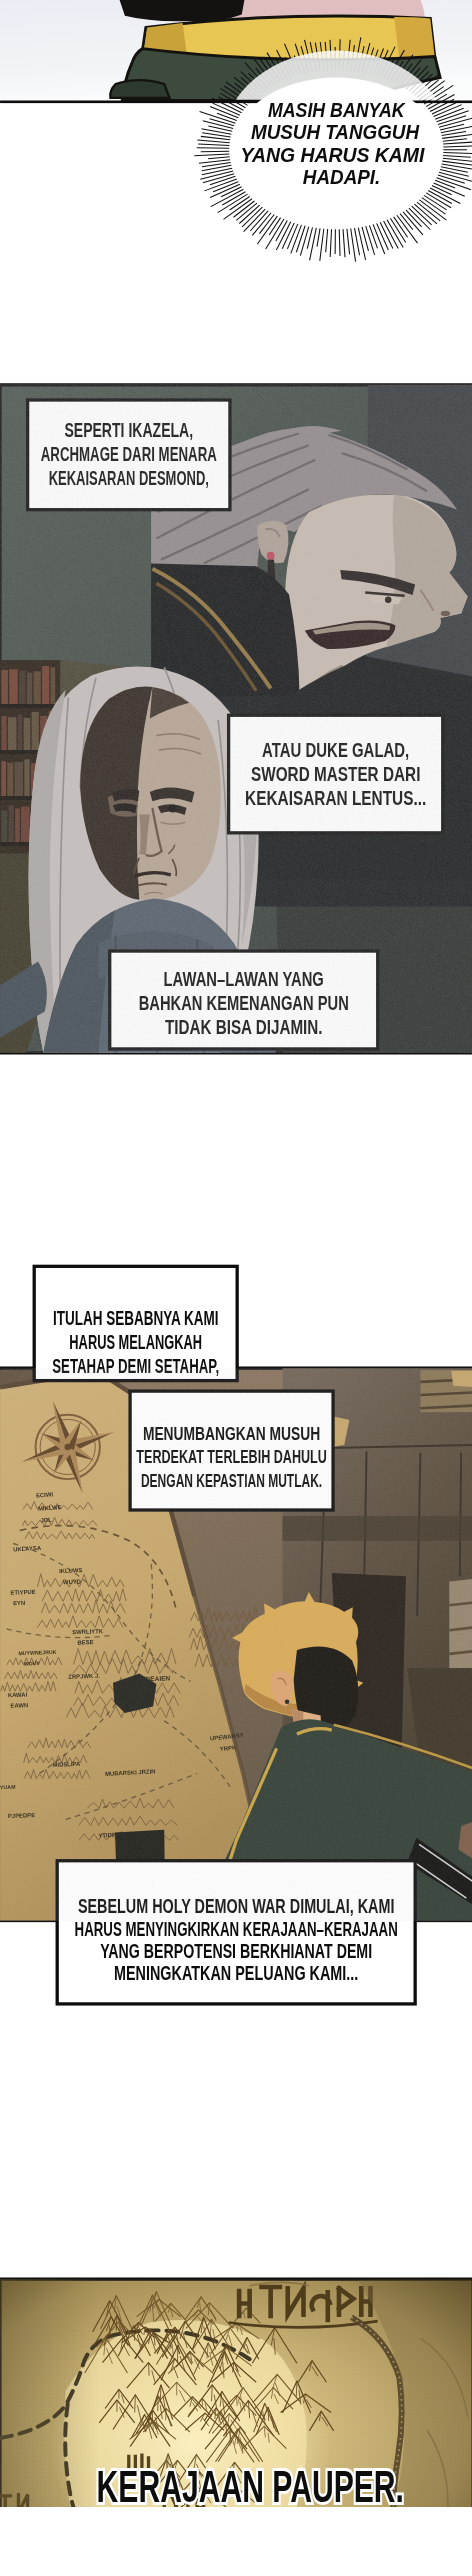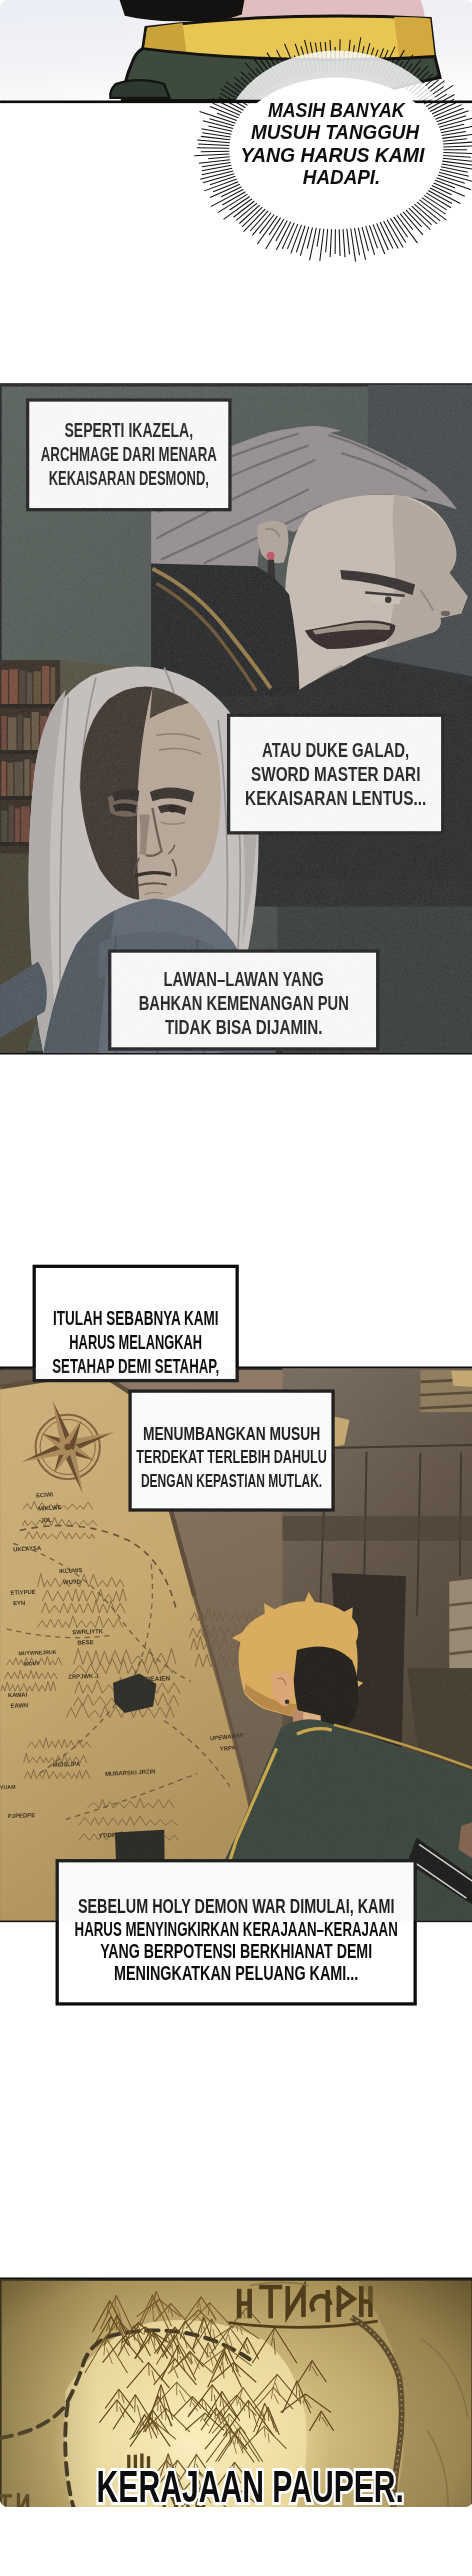--- a/index.html
+++ b/index.html
@@ -1,15 +1,15 @@
 <!DOCTYPE html>
 <html style="font-size:10.5px"><head><meta charset="utf-8">
 <style>
 html,body{margin:0;padding:0;background:#fff;}
-#page{position:relative;width:473px;height:2507px;background:#fff;overflow:hidden;border-radius:8px;}
+#page{position:relative;width:473px;height:2507px;background:#fff;overflow:hidden;}
 svg{display:block;}
 </style></head>
 <body>
 
 <div id="page">
 <svg width="473" height="2576" viewBox="0 0 720 3922">
 <defs>
 <linearGradient id="bg1" x1="0" y1="0" x2="0.25" y2="1">
 <stop offset="0" stop-color="#ebedf5"></stop>
           <stop offset="0.7" stop-color="#f2f4f6"></stop>

